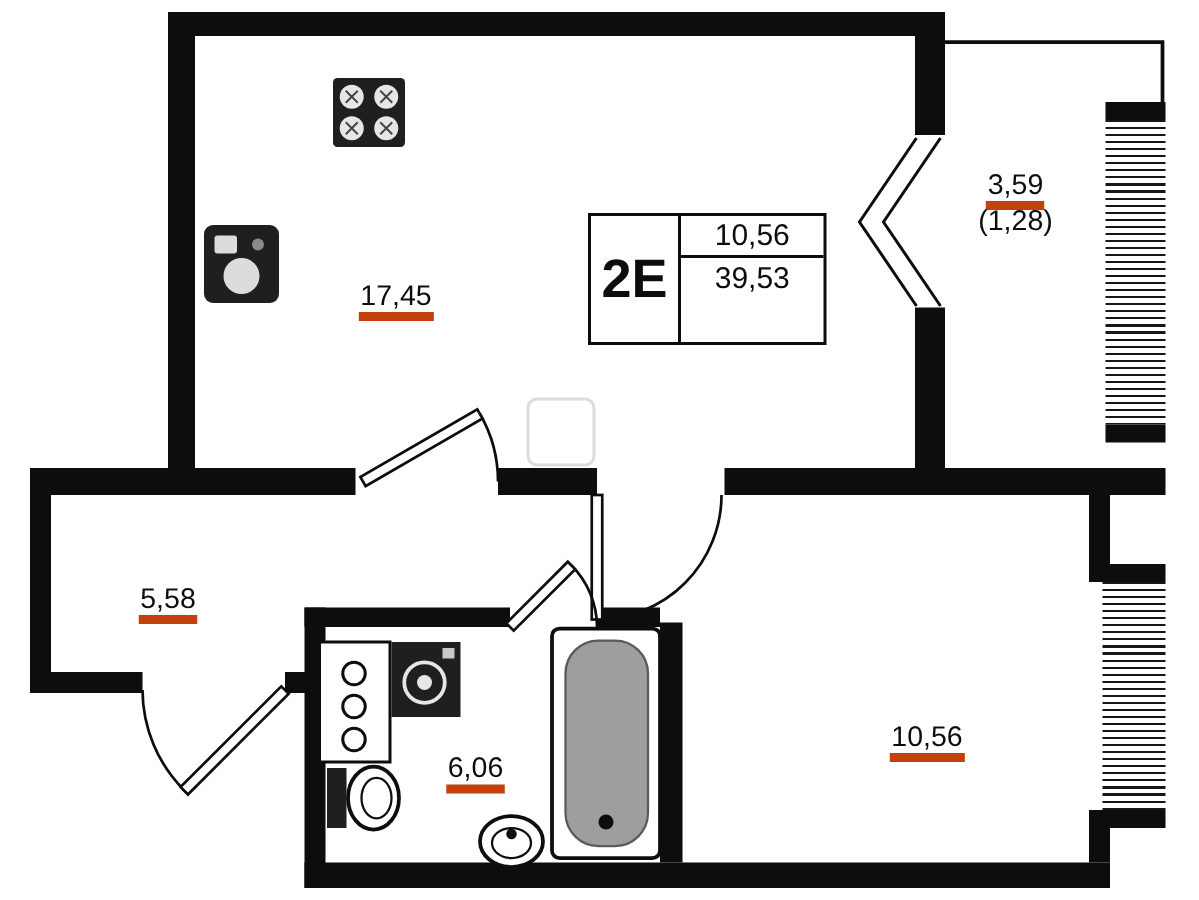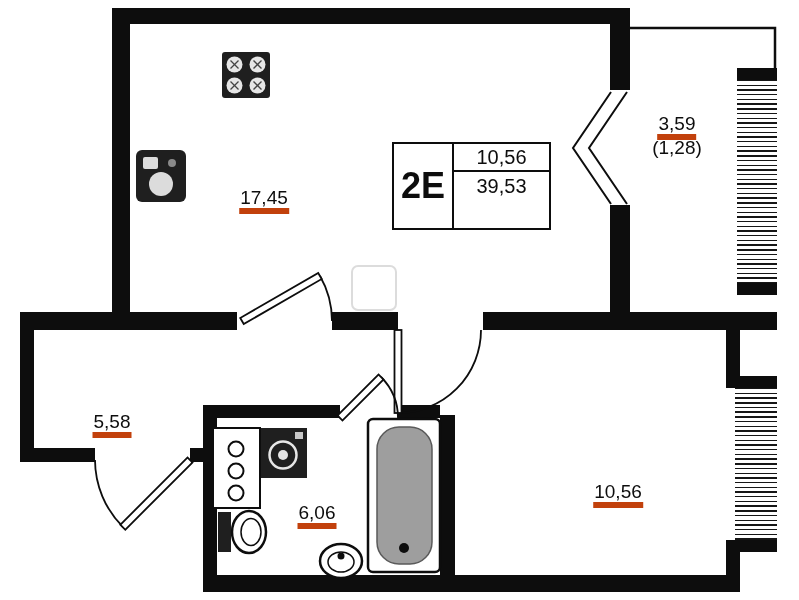--- a/index.html
+++ b/index.html
@@ -146,21 +146,21 @@
 
   <div class="label" style="left:264px;top:186px;">
     <span class="u">17,45</span>
   </div>
 
   <div class="label" style="left:677px;top:112px;">
     <div><span class="u">3,59</span></div>
     <div>(1,28)</div>
   </div>
 
-  <div class="label" style="left:112px;top:410px;">
+  <div class="label" style="left:112px;top:388px;">
     <span class="u">5,58</span>
   </div>
 
   <div class="label" style="left:317px;top:501px;">
     <span class="u">6,06</span>
   </div>
 
   <div class="label" style="left:618px;top:480px;">
     <span class="u">10,56</span>
   </div>

